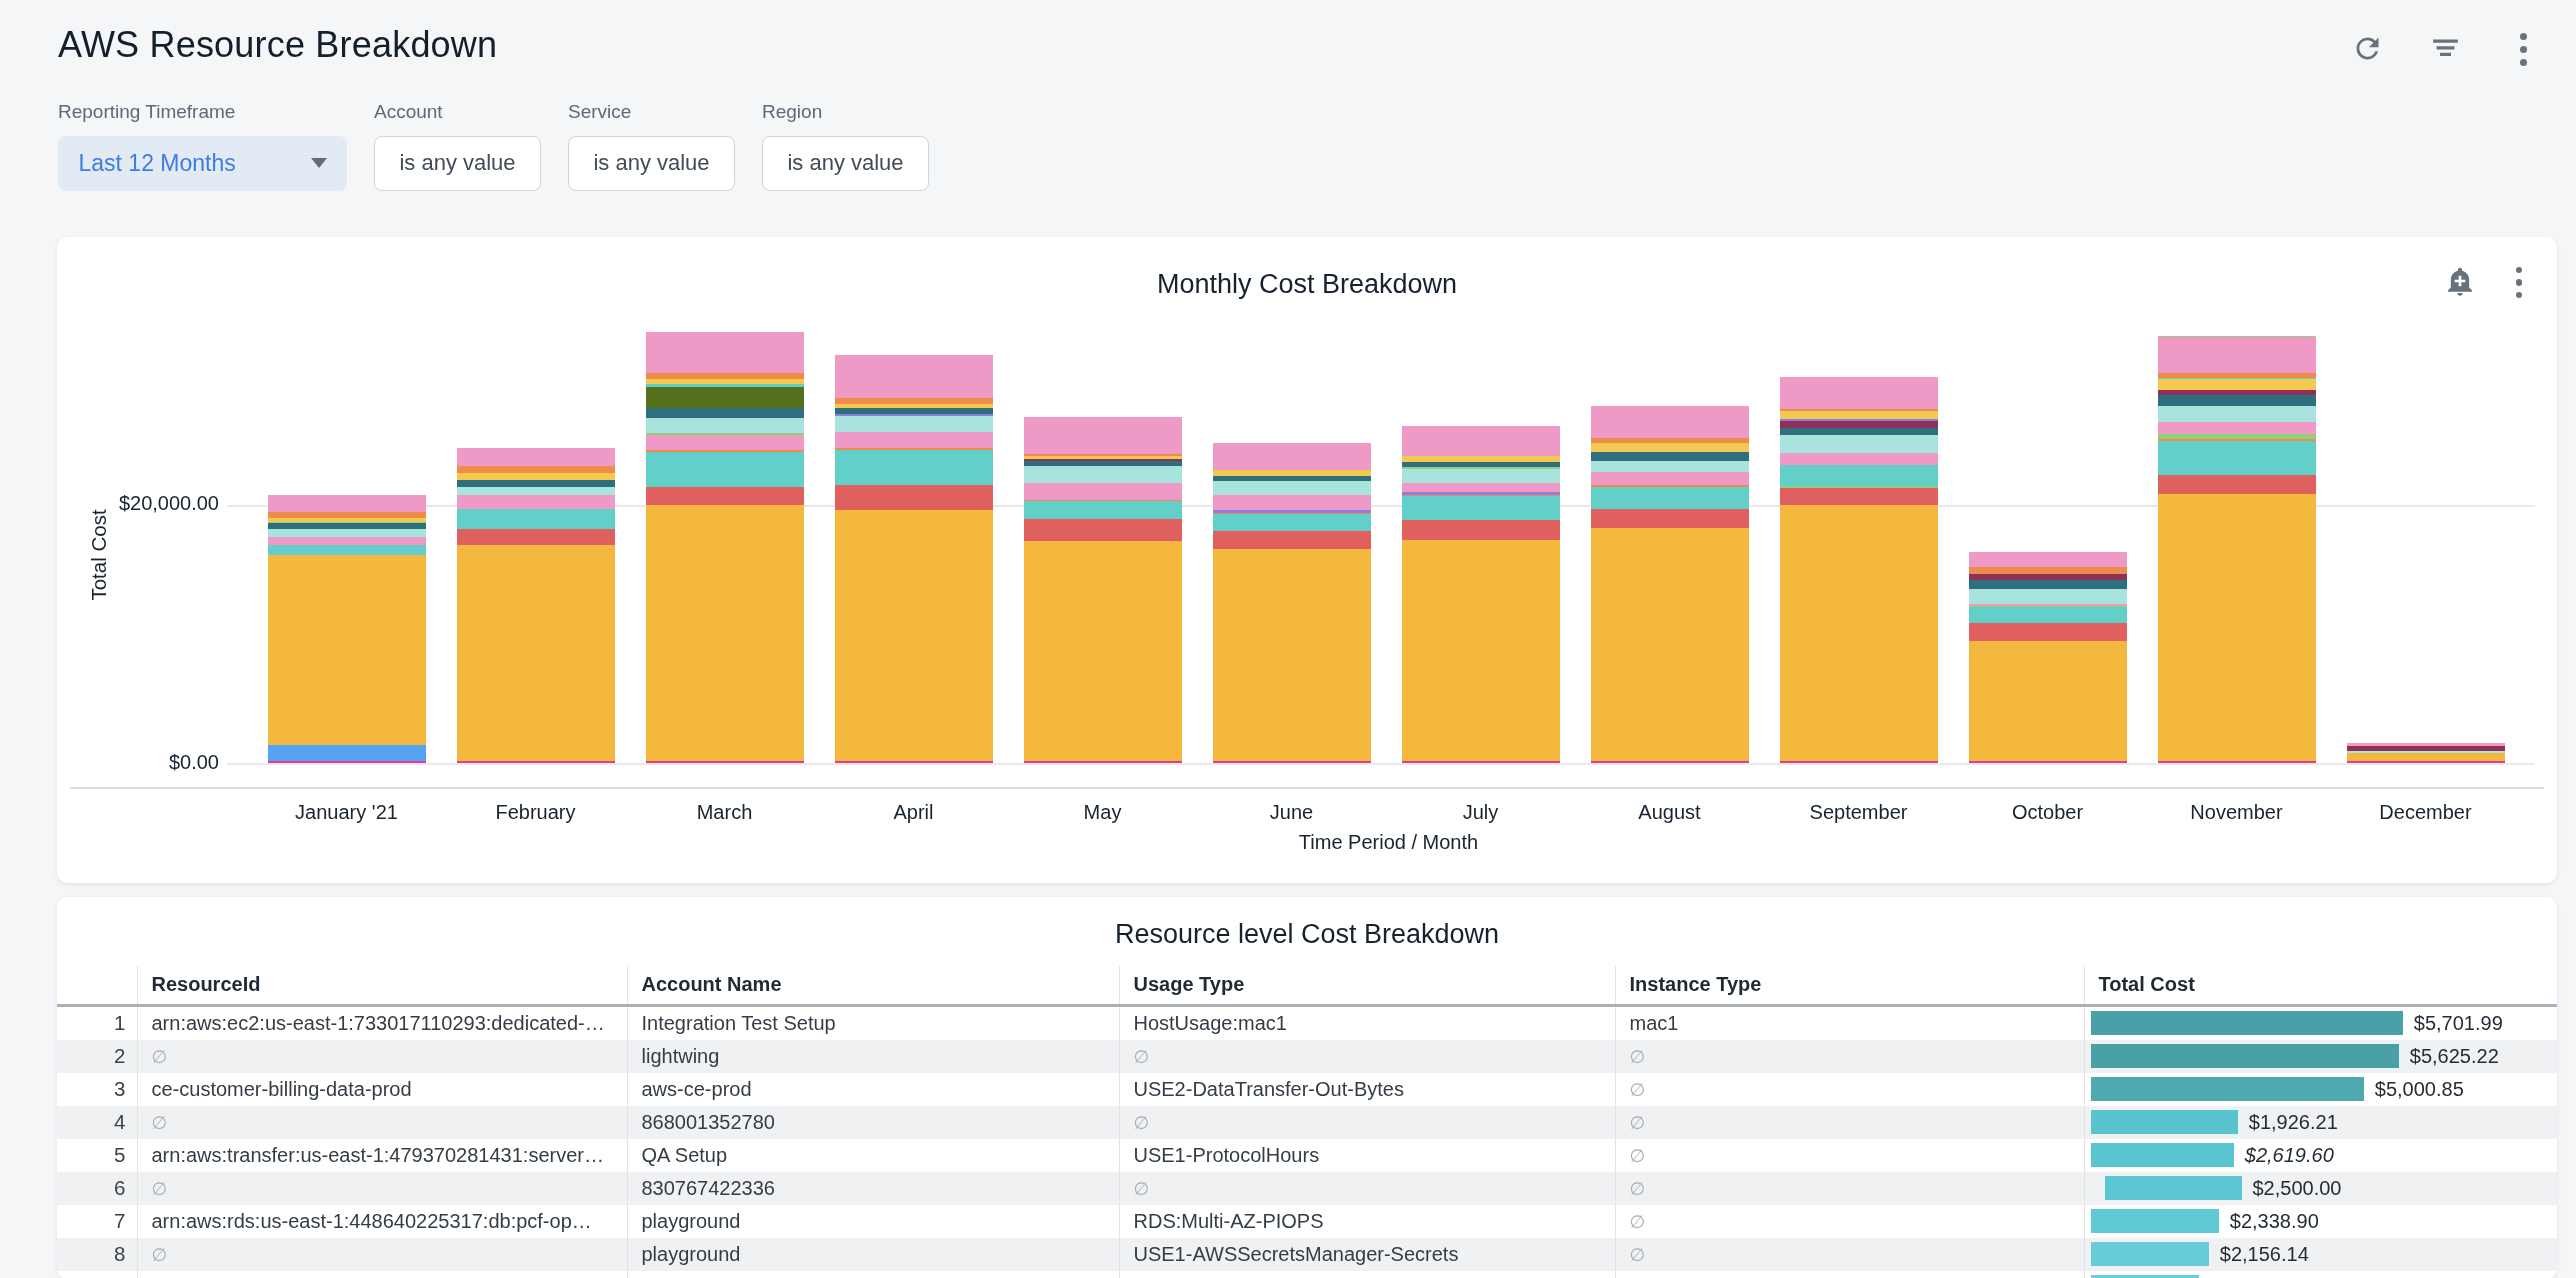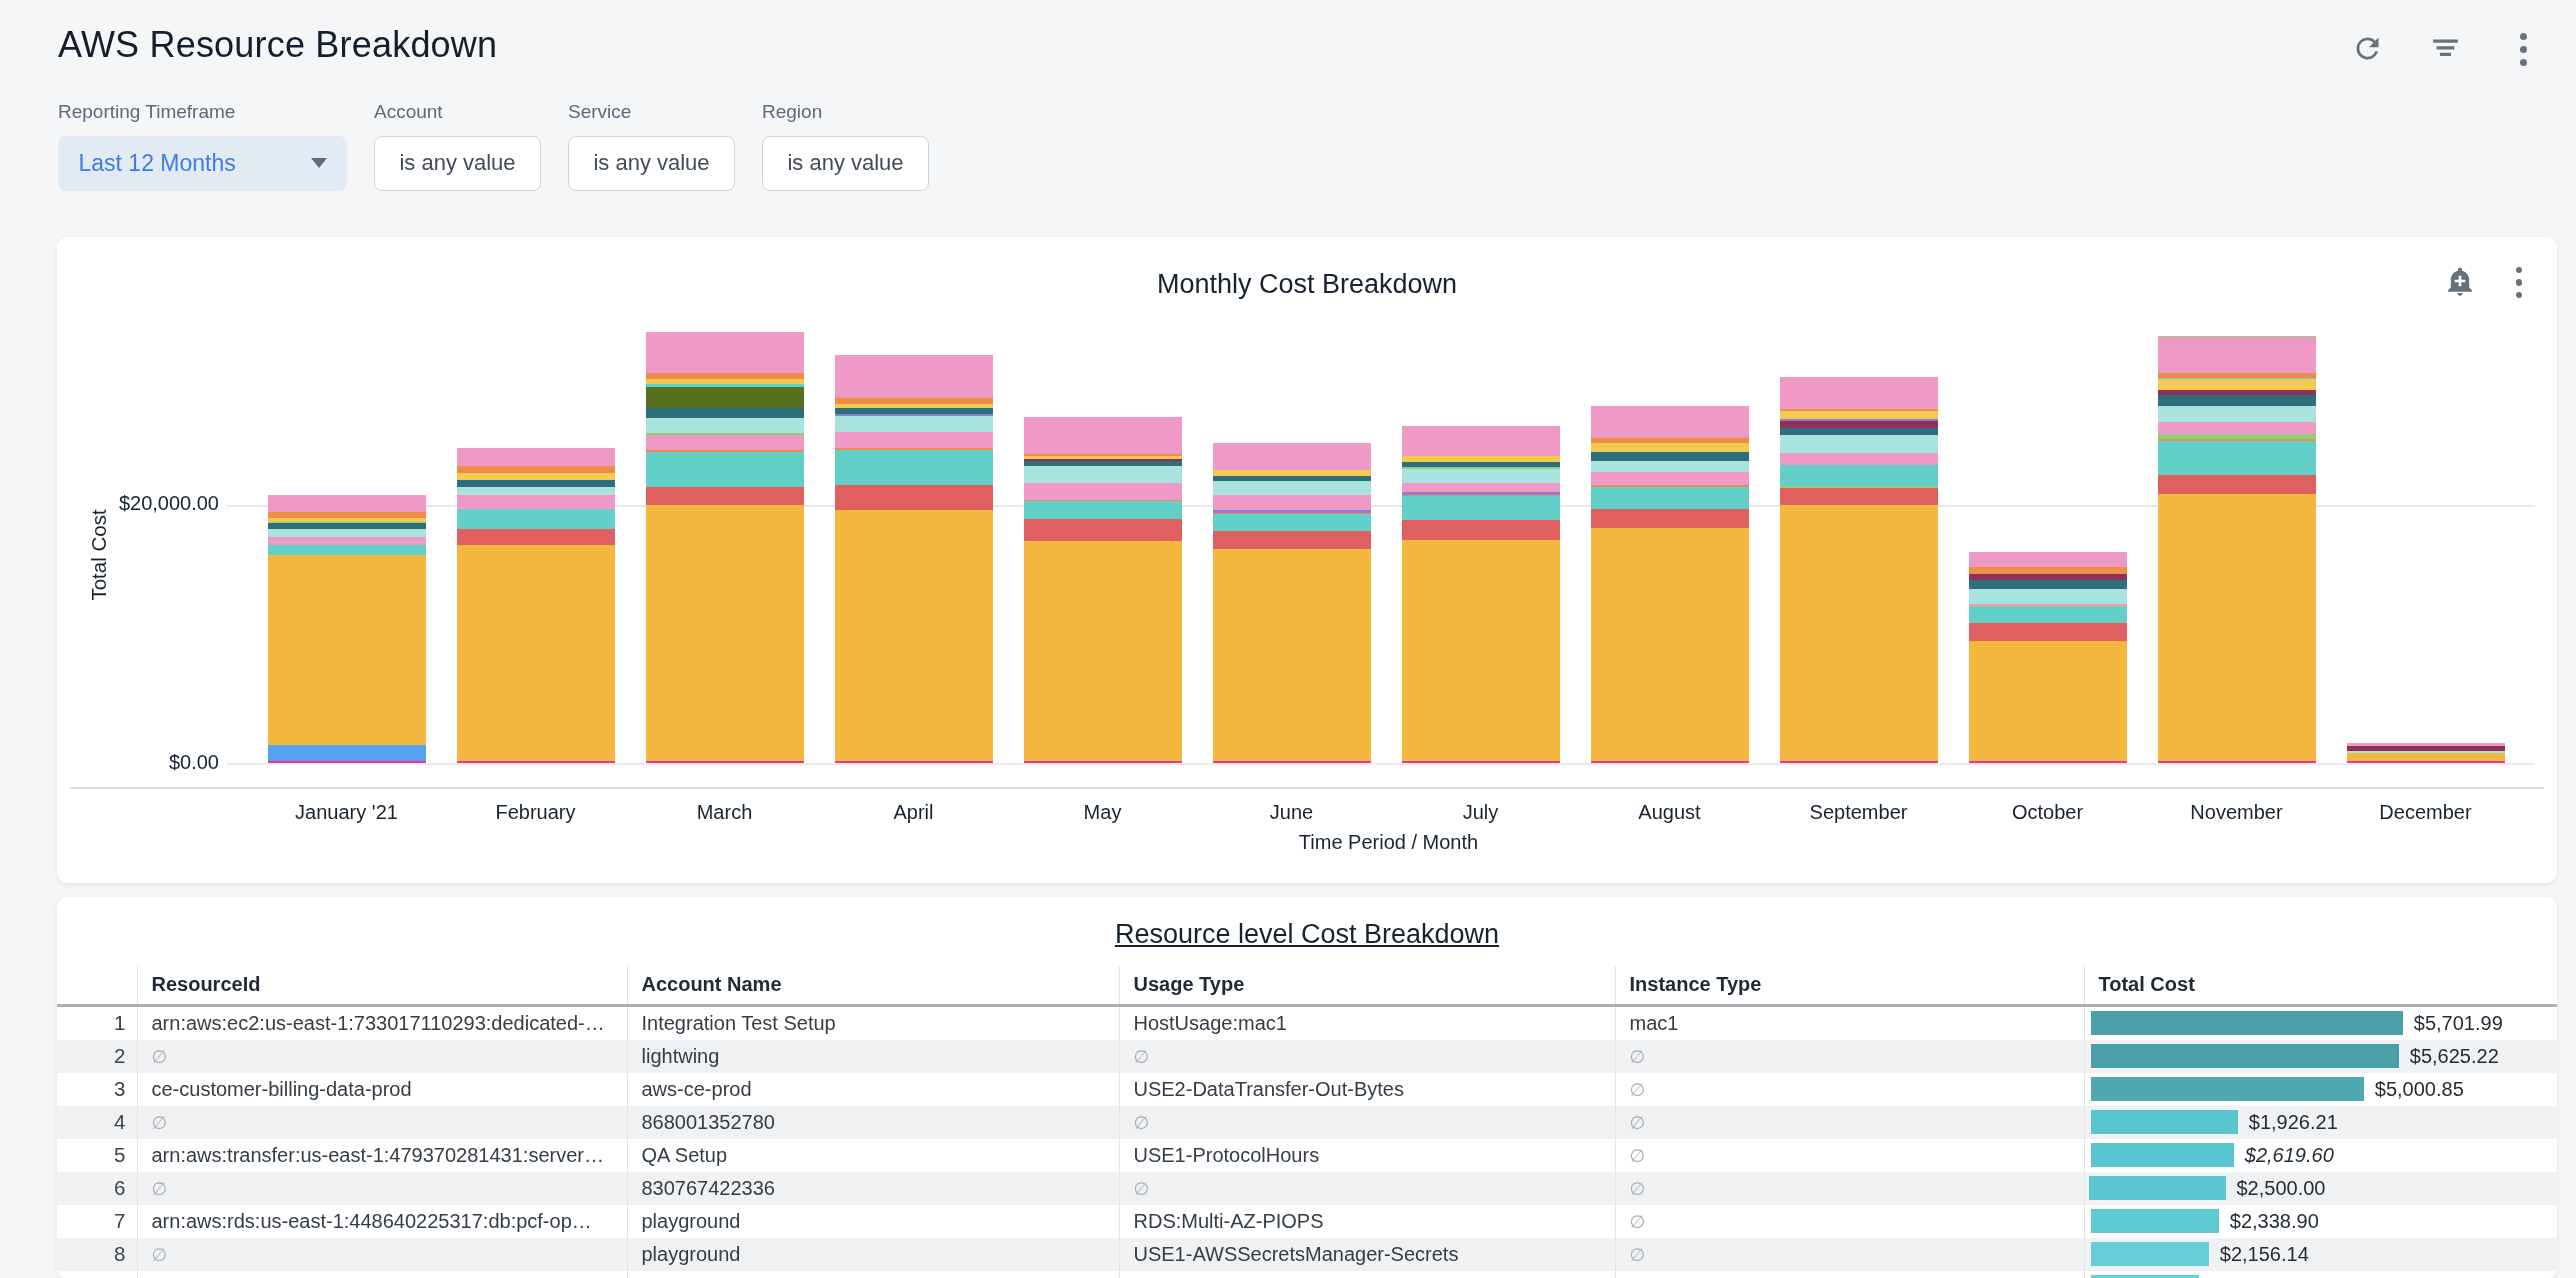--- a/index.html
+++ b/index.html
@@ -31,21 +31,21 @@
                 cursor:pointer; }
 
   
   .card { position:absolute; left:57px; width:2500px; background:#FFFFFF; border-radius:11px;
           box-shadow:0 1.6px 4.7px rgba(35,45,60,0.08); }
   .chart-card { top:237px; height:646px; }
   .table-card { top:897px; height:382px; overflow:hidden; }
   .card-title { position:absolute; left:0; width:100%; text-align:center; font-size:27px;
                 font-weight:500; color:#16222F; }
   .chart-card .card-title { top:32px; }
-  .table-card .card-title { top:22px;text-decoration:underline; }
+  .table-card .card-title { top:22px; }
   .card-actions { position:absolute; right:20.5px; top:28px; display:flex; gap:24px; align-items:center; }
   .card-actions .kebab i { width:6.3px; height:6.3px; }
 
   
   .plot { position:absolute; left:0; top:0; width:100%; height:100%; }
   .gridline { position:absolute; left:170px; width:2308px; height:1.6px; background:#E7E9EC; }
   .axis-bottom-line { position:absolute; left:12.6px; right:12.6px; height:1.6px; background:#D6DEE8; top:550px; }
   .ylab { position:absolute; left:4px; width:158px; text-align:right; font-size:20px; color:#18242F; }
   .y-axis-title { position:absolute; left:-45px; top:306px; width:174px; text-align:center;
                   font-size:20.5px; color:#18242F; transform:rotate(-90deg); }
@@ -452,21 +452,21 @@
               <span class="costval">$2,619.60</span>
             </div>
           </td>
         </tr>
         <tr class="alt">
           <td class="num">6</td>
           <td><span class="null-sym">∅</span></td>
           <td>830767422336</td>
           <td><span class="null-sym">∅</span></td>
           <td><span class="null-sym">∅</span></td>
-          <td style="padding: 0px 0px 0px 4px;">
+          <td style="padding: 0px 0px 0px 20px;">
             <div class="cost-cell">
               <div class="costbar" style="width: 137px; background: rgb(92, 199, 210);"></div>
               <span class="costval">$2,500.00</span>
             </div>
           </td>
         </tr>
         <tr>
           <td class="num">7</td>
           <td>arn:aws:rds:us-east-1:448640225317:db:pcf-op…</td>
           <td>playground</td>

